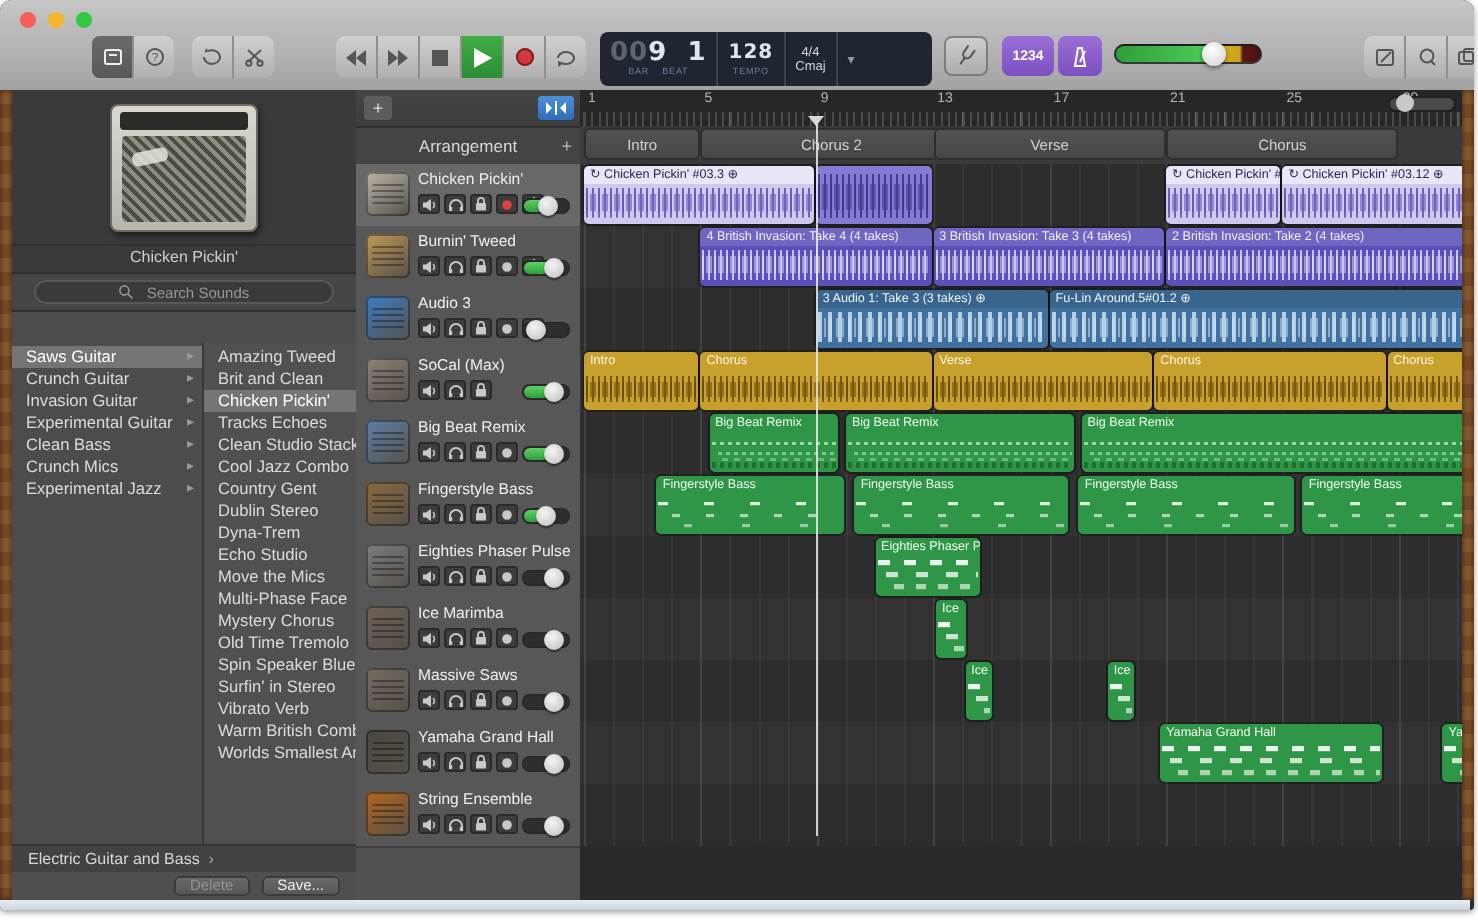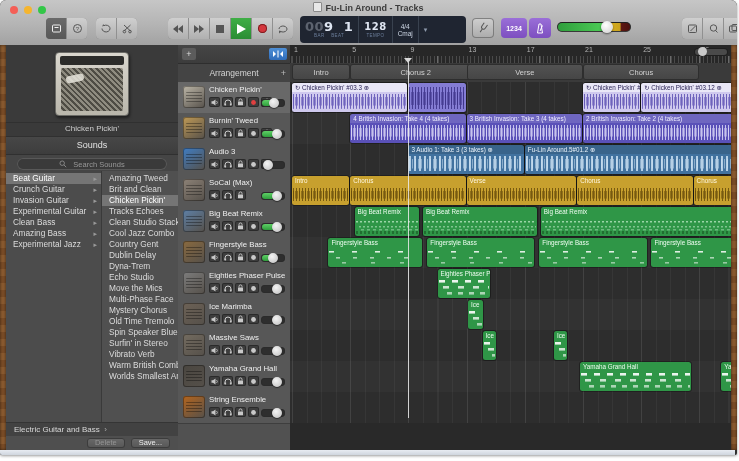--- a/index.html
+++ b/index.html
@@ -183,21 +183,20 @@
      repeating-linear-gradient(90deg,rgba(255,255,255,.6) 0 5px,transparent 5px 11px);
      background-size:100% 2.6px,100% 2.6px,100% 2.6px;
      background-position:0 15%,4px 50%,8px 85%;}
 </style>
 </head>
 <body>
 
 <div id="window">
 
   <div id="toolbar">
-    <div id="title"><span class="doc"></span><span>Fu-Lin Around - Tracks</span></div>
     <div class="tl" style="left:10px;background:#f45f57"></div>
     <div class="tl" style="left:24px;background:#f5b52e"></div>
     <div class="tl" style="left:38px;background:#33c748"></div>
 
     <div class="seg" style="left:46px">
       <div class="b on">
           <svg width="11" height="11" viewBox="0 0 11 11">
             <rect x="1.5" y="2" width="8" height="7" rx="1" fill="none" stroke="currentColor"></rect>
             <line x1="3.5" y1="4.5" x2="7.5" y2="4.5" stroke="currentColor"></line>
           </svg>
@@ -335,55 +334,54 @@
 
   <div id="sidebar">
     <div id="ampbox">
       <div id="amp">
         <div class="panel"></div>
         <div class="grille"></div>
         <div class="badge"></div>
       </div>
     </div>
     <div id="ampcap">Chicken Pickin'</div>
-    <div class="shead">Sounds</div>
     <div id="searchrow">
       <div id="searchfield">
         <svg width="8" height="8" viewBox="0 0 10 10">
             <circle cx="4" cy="4" r="2.8" fill="none" stroke="#979797"></circle>
             <line x1="6.2" y1="6.2" x2="9" y2="9" stroke="#979797"></line>
           </svg>
           <span></span>
         <span>Search Sounds</span>
       </div>
     </div>
     <div id="lists">
       <div id="cats">
           <div class="litem sel">
-            <span>Beat Guitar</span>
+            <span>Saws Guitar</span>
             <span class="arr">▸</span>
           </div>
           <div class="litem">
             <span>Crunch Guitar</span>
             <span class="arr">▸</span>
           </div>
           <div class="litem">
             <span>Invasion Guitar</span>
             <span class="arr">▸</span>
           </div>
           <div class="litem">
             <span>Experimental Guitar</span>
             <span class="arr">▸</span>
           </div>
           <div class="litem">
             <span>Clean Bass</span>
             <span class="arr">▸</span>
           </div>
           <div class="litem">
-            <span>Amazing Bass</span>
+            <span>Crunch Mics</span>
             <span class="arr">▸</span>
           </div>
           <div class="litem">
             <span>Experimental Jazz</span>
             <span class="arr">▸</span>
           </div>
         </div>
       <div id="patches">
           <div class="litem">
             <span>Amazing Tweed</span>
@@ -400,21 +398,21 @@
           <div class="litem">
             <span>Clean Studio Stack</span>
           </div>
           <div class="litem">
             <span>Cool Jazz Combo</span>
           </div>
           <div class="litem">
             <span>Country Gent</span>
           </div>
           <div class="litem">
-            <span>Dublin Delay</span>
+            <span>Dublin Stereo</span>
           </div>
           <div class="litem">
             <span>Dyna-Trem</span>
           </div>
           <div class="litem">
             <span>Echo Studio</span>
           </div>
           <div class="litem">
             <span>Move the Mics</span>
           </div>

